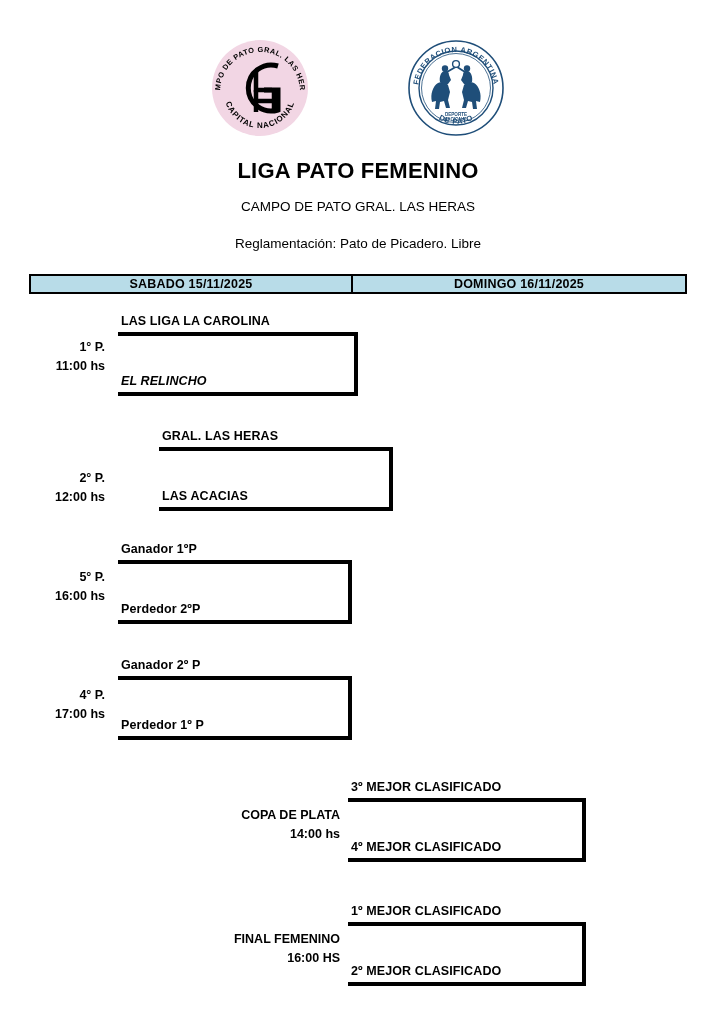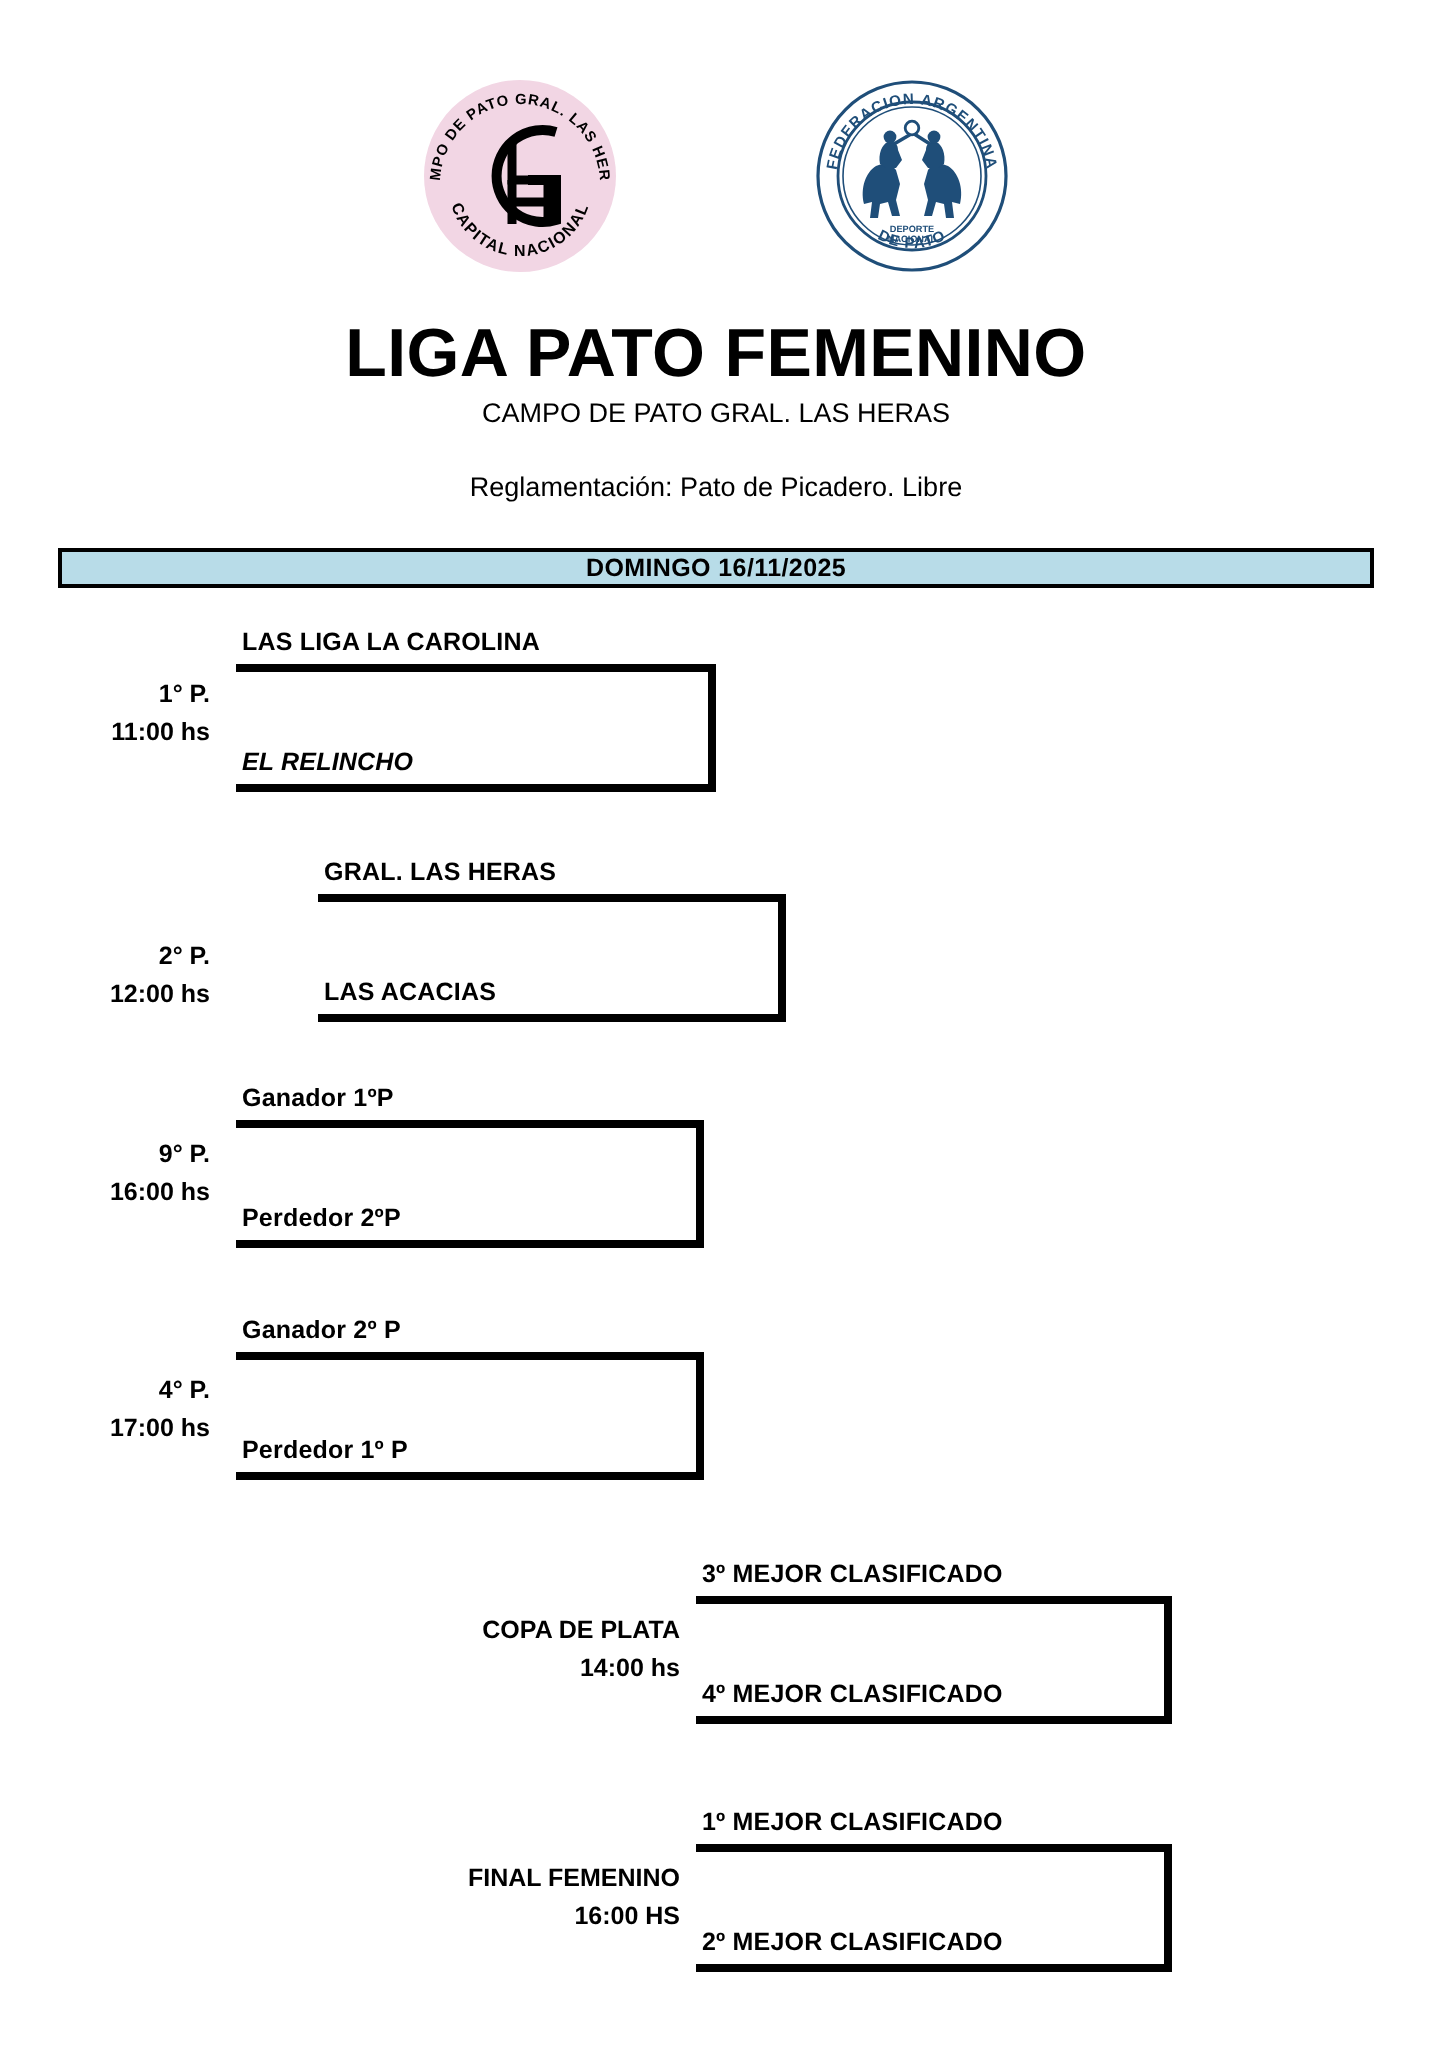--- a/index.html
+++ b/index.html
@@ -32,21 +32,21 @@
   .logo-lhl { left: 206px; width: 108px; height: 104px; }
   .logo-fap { left: 402px; width: 108px; height: 104px; }
 
   
   .page-title {
     position: absolute;
     top: 158px;
     left: 0;
     width: 716px;
     text-align: center;
-    font-size: 34px;
+    font-size: 22px;
     font-weight: bold;
     letter-spacing: 0.2px;
   }
   .subtitle {
     position: absolute;
     top: 199px;
     left: 0;
     width: 716px;
     text-align: center;
     font-size: 13.5px;
@@ -189,20 +189,21 @@
       <text x="54" y="85" text-anchor="middle" font-family="Liberation Sans, sans-serif" font-size="4.6" font-weight="bold" fill="#1f4e79">NACIONAL</text>
     </svg>
   </div>
 </div>
 
 <div class="page-title">LIGA PATO FEMENINO</div>
 <div class="subtitle">CAMPO DE PATO GRAL. LAS HERAS</div>
 <div class="reglamento">Reglamentación: Pato de Picadero. Libre</div>
 
 <div class="day-header">
+  <div class="day-cell day-cell-sat">SABADO 15/11/2025</div>
   <div class="day-cell day-cell-sun">DOMINGO 16/11/2025</div>
 </div>
 
 <div class="bracket-label" style="left:28px; top:338px; width:77px;">
   <div>1° P.</div>
   <div>11:00 hs</div>
 </div>
 <div class="bracket" style="left:118px; top:314px; width:240px; height:82px;">
   <div class="slot slot-top">LAS LIGA LA CAROLINA</div>
   <div class="rule" style="top:18px; width:240px;"></div>
@@ -217,21 +218,21 @@
 </div>
 <div class="bracket" style="left:118px; top:429px; width:234px; height:82px;margin-left:41px;">
   <div class="slot slot-top">GRAL. LAS HERAS</div>
   <div class="rule" style="top:18px; width:234px;"></div>
   <div class="slot slot-bot" style="top:60px;">LAS ACACIAS</div>
   <div class="rule" style="top:78px; width:230px;"></div>
   <div class="vert" style="left:230px; top:18px; height:64px;"></div>
 </div>
 
 <div class="bracket-label" style="left:28px; top:568px; width:77px;">
-  <div>9° P.</div>
+  <div>5° P.</div>
   <div>16:00 hs</div>
 </div>
 <div class="bracket" style="left:118px; top:542px; width:234px; height:82px;">
   <div class="slot slot-top">Ganador 1ºP</div>
   <div class="rule" style="top:18px; width:234px;"></div>
   <div class="slot slot-bot" style="top:60px;">Perdedor 2ºP</div>
   <div class="rule" style="top:78px; width:230px;"></div>
   <div class="vert" style="left:230px; top:18px; height:64px;"></div>
 </div>
 

